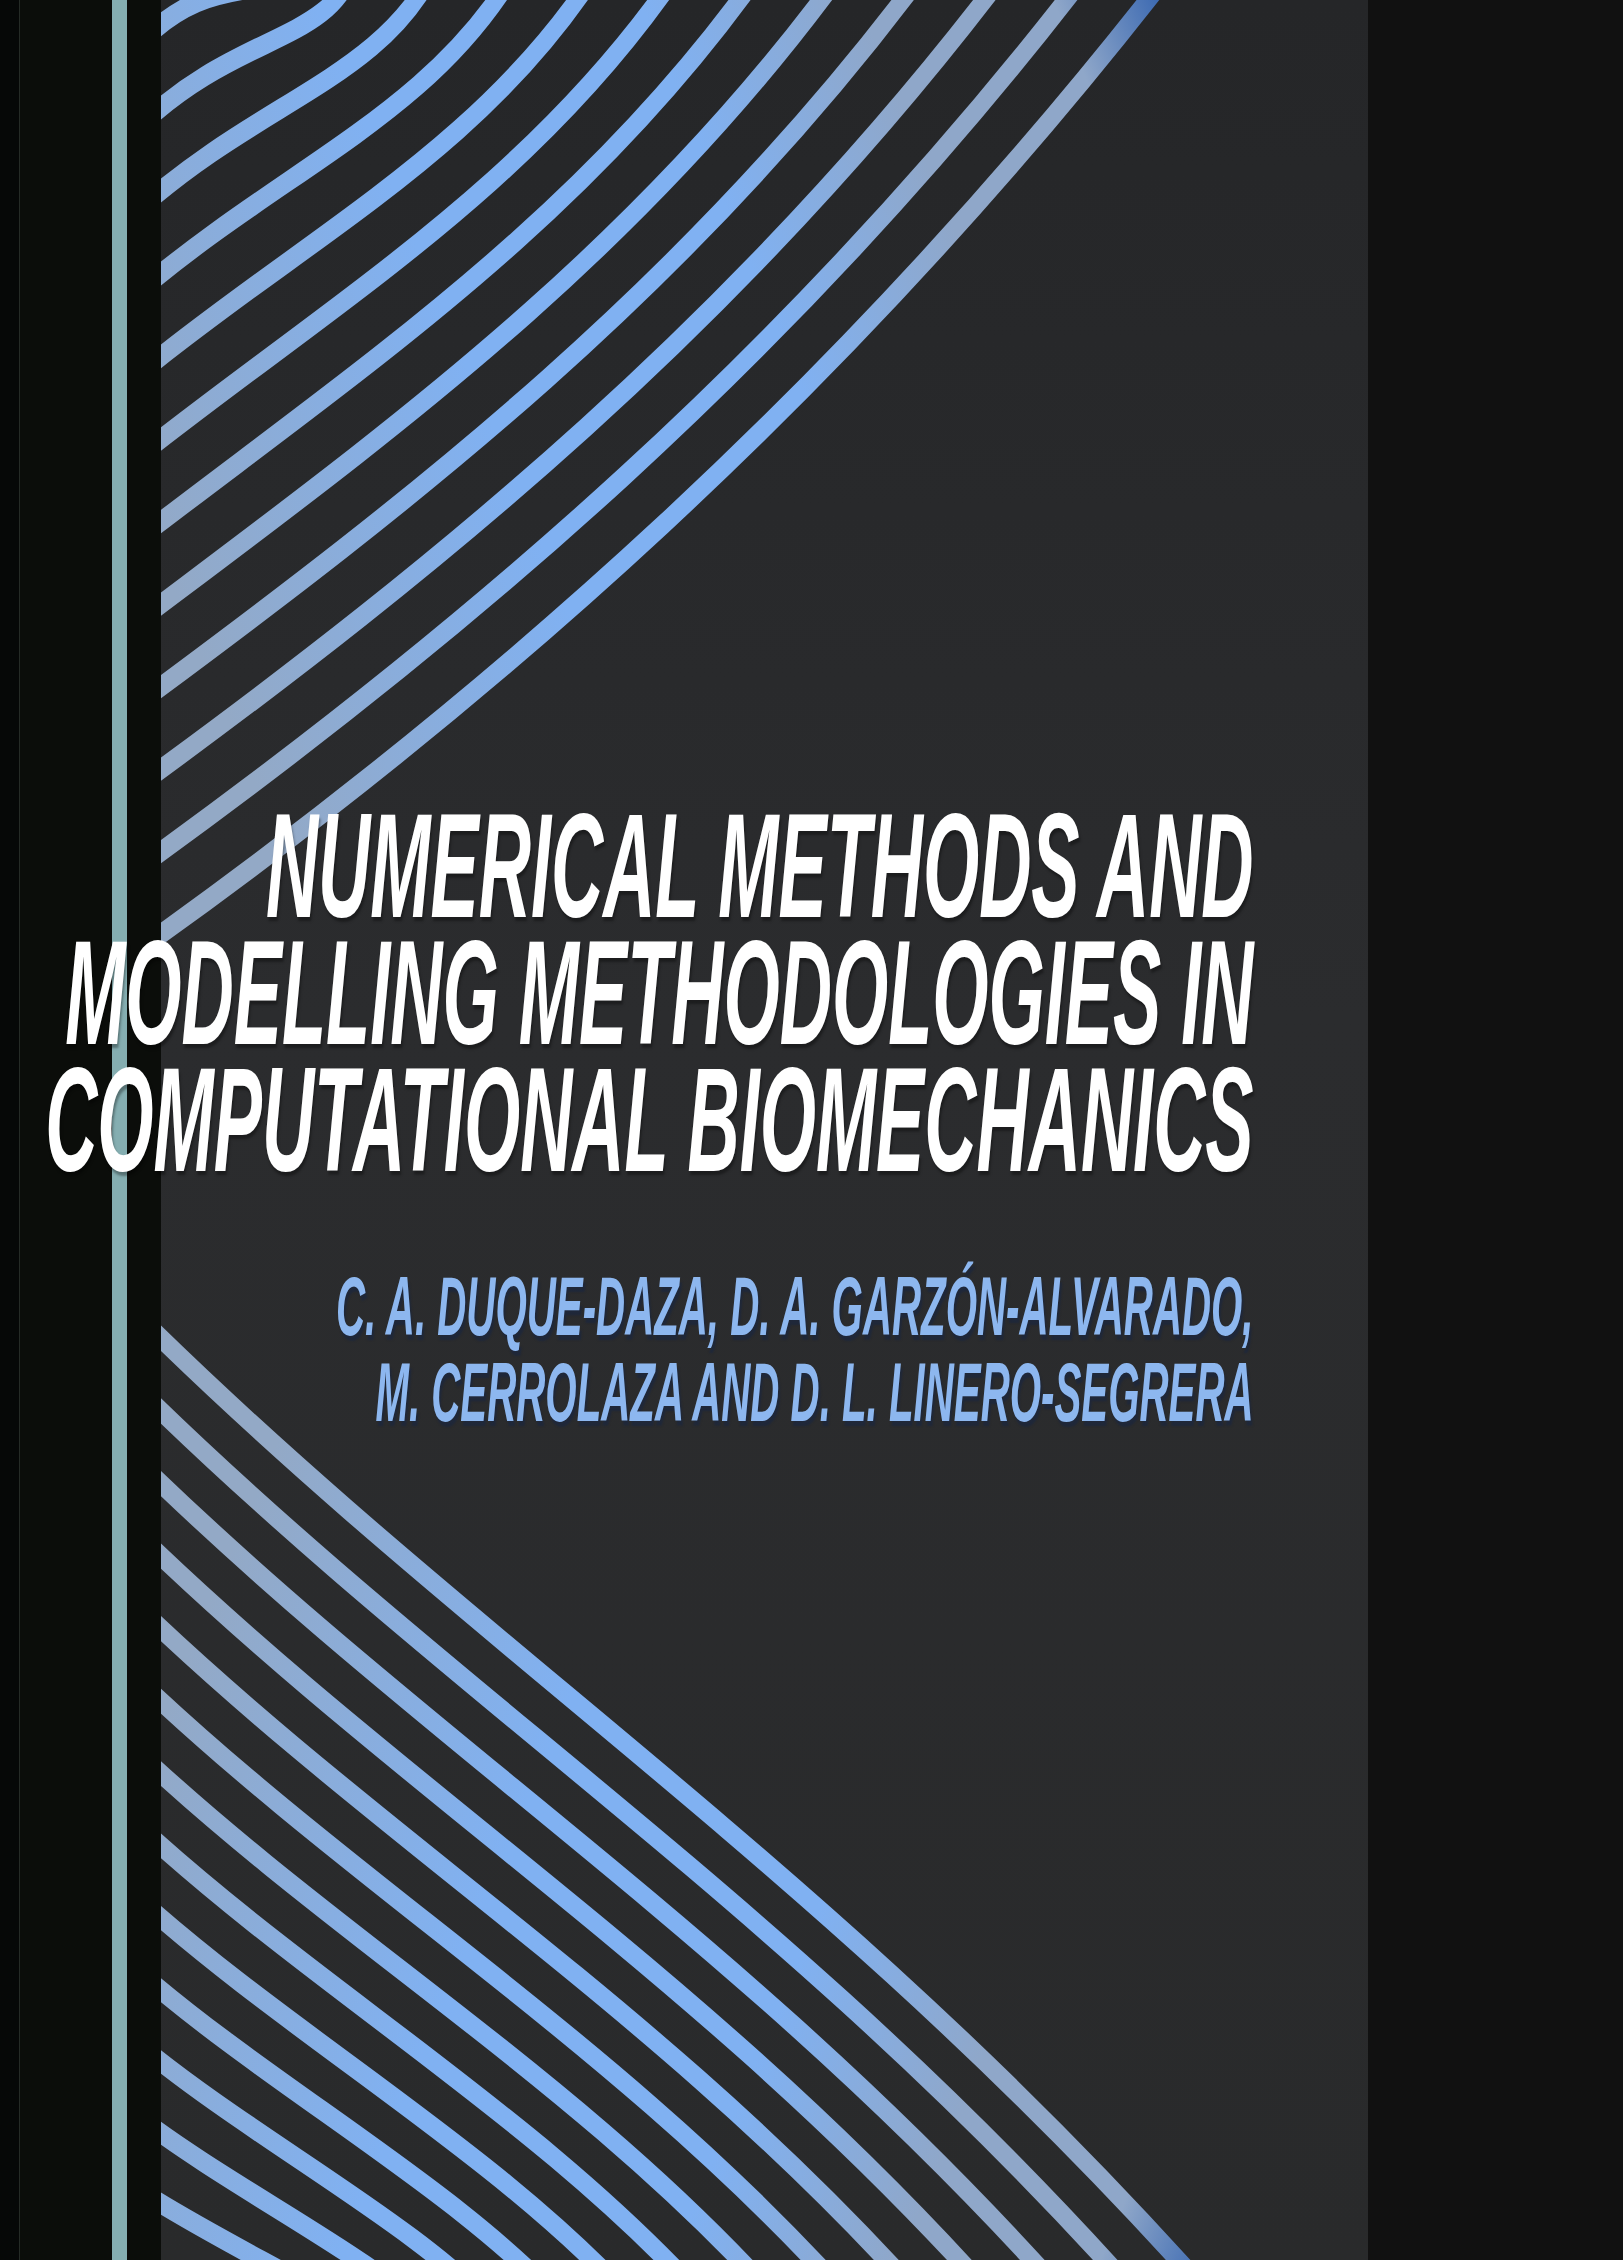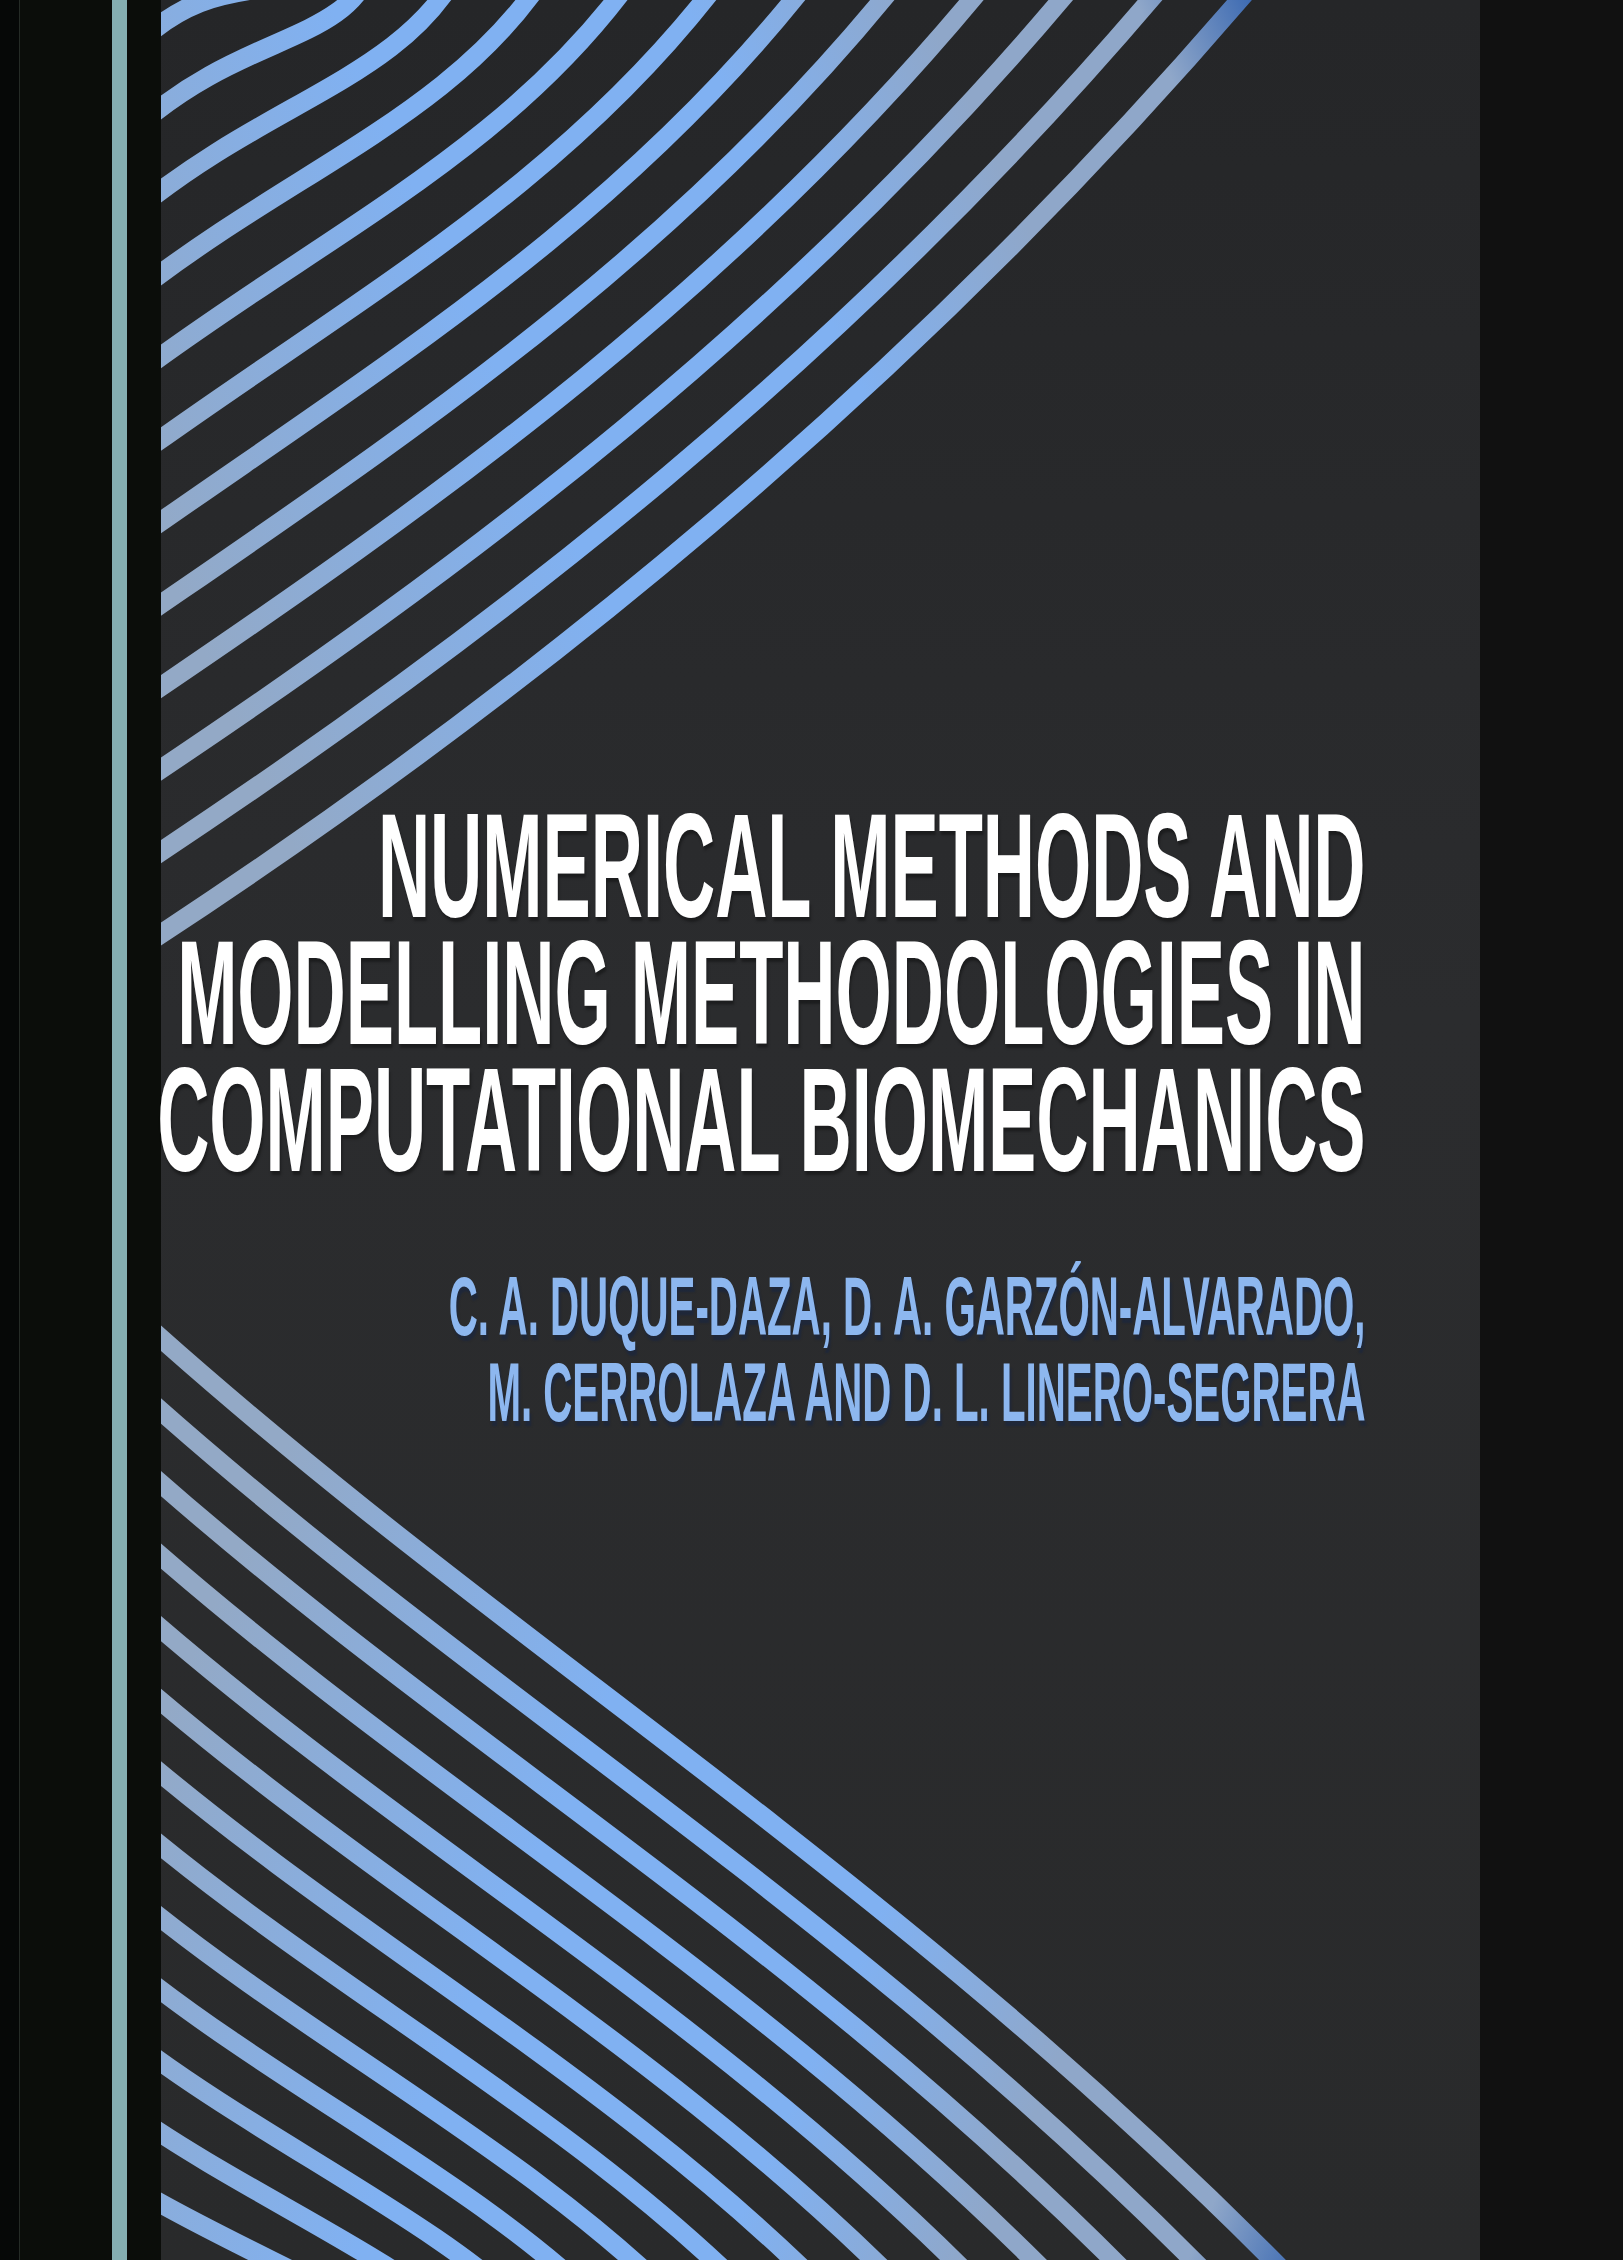--- a/index.html
+++ b/index.html
@@ -1,21 +1,22 @@
 <!DOCTYPE html>
 <html style="font-size:14.5px"><head>
 <meta charset="utf-8">
 <style>
   html,body{margin:0;padding:0;background:#111;}
   .page{
     position:relative;
-    width:1480px;height:2261px;
+    width:1368px;height:2261px;
     overflow:hidden;
     background:#84cc16;
     font-family:"Liberation Sans", sans-serif;
+    font-style:italic;
   }
   
   .spine{position:absolute;left:0;top:0;bottom:0;width:161px;background:#0b0d0a;}
   .spine-edge{position:absolute;left:0;top:0;bottom:0;width:19px;background:#060807;border-right:1.8px solid #252b26;}
   .spine-stripe{position:absolute;left:112px;top:0;bottom:0;width:15.4px;background:#85aeb1;}
   
   .cover{
     position:absolute;left:161px;right:0;top:0;bottom:0;
     background:linear-gradient(180deg,#252628 0%,#2b2c2e 45%,#292a2b 100%);
   }

